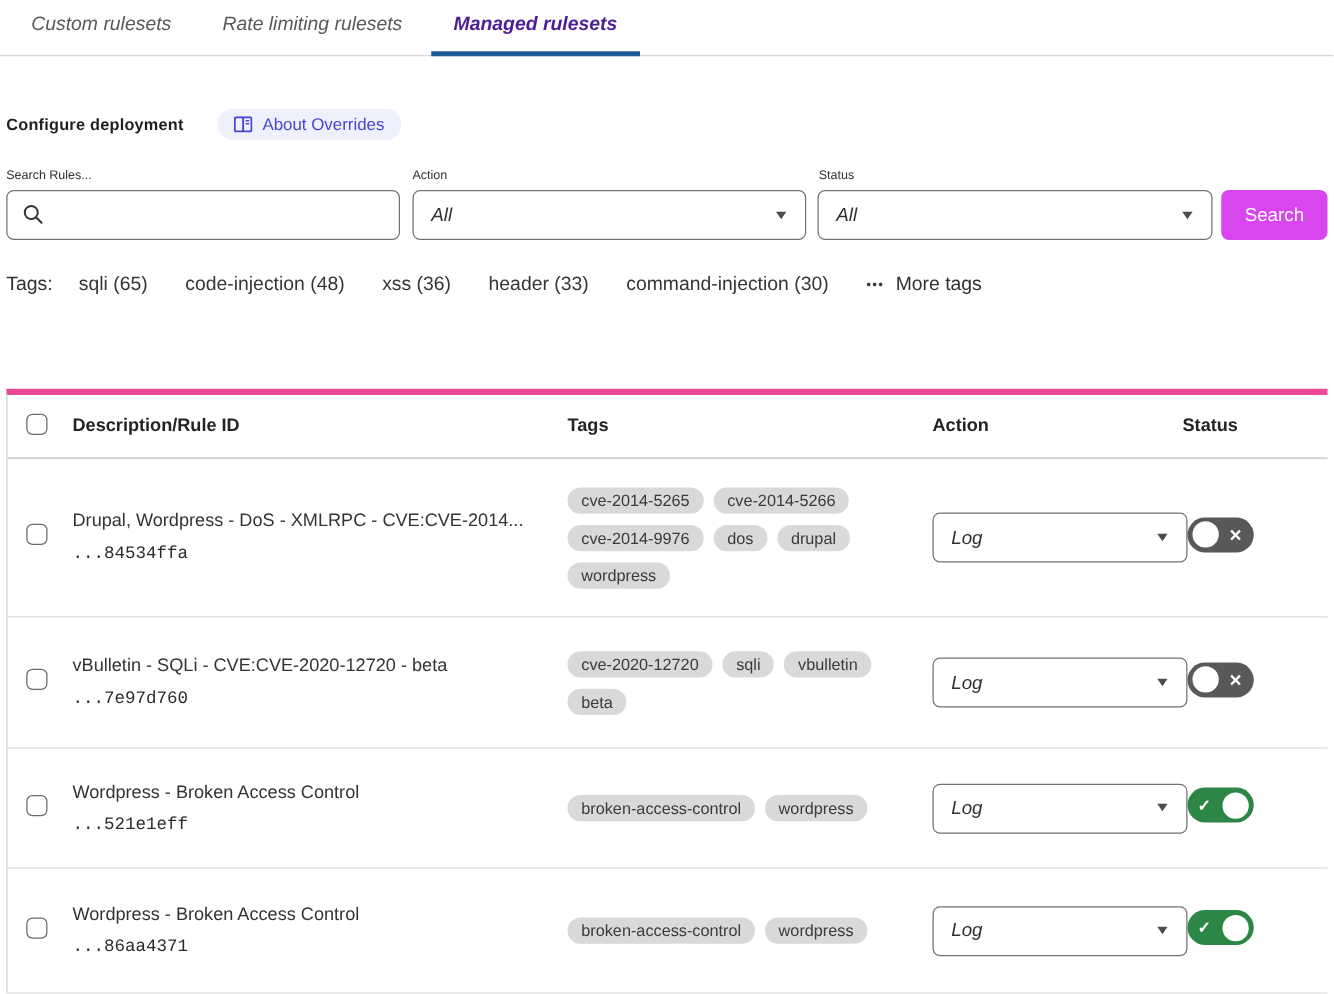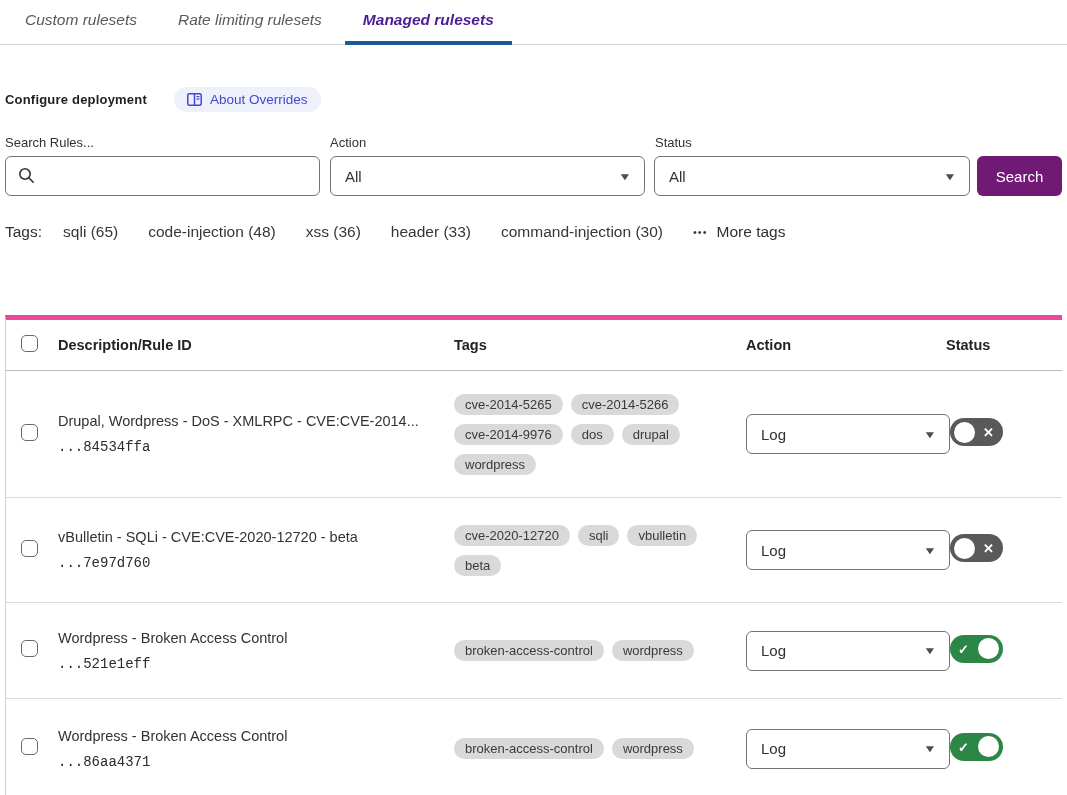--- a/index.html
+++ b/index.html
@@ -16,32 +16,32 @@
 
   
   .page-head { display:flex; align-items:center; margin-top:42px; }
   .page-title { font-size:13px; font-weight:700; color:#1f1f1f; letter-spacing:.2px; }
   .badge { display:inline-flex; align-items:center; gap:8px; margin-left:27px;
     background:#eef0fb; color:#4646d0; font-size:13.5px; padding:5px 13px; border-radius:14px; cursor:pointer; }
   .badge svg { display:block; }
 
   
   .filters { display:flex; align-items:flex-end; margin-top:23px; gap:10px; }
-  .field label { display:block; font-size:13px; color:#313131; margin-bottom:6px; }
+  .field label { display:block; font-size:10px; color:#313131; margin-bottom:6px; }
   .input-wrap { position:relative; width:315px; }
   .input-wrap input { width:315px; height:40px; border:1px solid #737373; border-radius:6px;
     padding:0 12px 0 38px; font-size:15px; color:#313131; outline:none; background:#fff; }
   .input-wrap svg { position:absolute; left:13px; top:11px; }
   .select { height:40px; border:1px solid #737373; border-radius:6px; background:#fff;
     display:flex; align-items:center; justify-content:space-between; padding:0 14px;
-    font-size:15px; color:#313131; cursor:pointer; }
+    font-size:15px; color:#313131; cursor:pointer;font-style:italic; }
   .select .arrow { font-size:10px; color:#4d4d4d; transform:scaleX(1.4); }
   .sel-action, .sel-status { width:315px; }
   .sel-status { width:316px; margin-left:-1px; }
-  .search-btn { margin-left:-3px; width:85px; height:40px; background:#701a75; color:#fff;
+  .search-btn { margin-left:-3px; width:85px; height:40px; background:#d946ef; color:#fff;
     border:none; border-radius:6px; font-size:15px; font-family:inherit; cursor:pointer; }
 
   
   .tags-bar { display:flex; align-items:center; margin-top:27px; font-size:15.5px; }
   .tags-label { color:#313131; margin-right:21px; }
   .tag-link { color:#363636; margin-right:30px; cursor:pointer; white-space:nowrap; }
   .more-tags { display:inline-flex; align-items:center; gap:9px; color:#313131; cursor:pointer; }
   .more-tags .dots { font-size:11px; letter-spacing:1px; color:#3a3a3a; }
 
   

